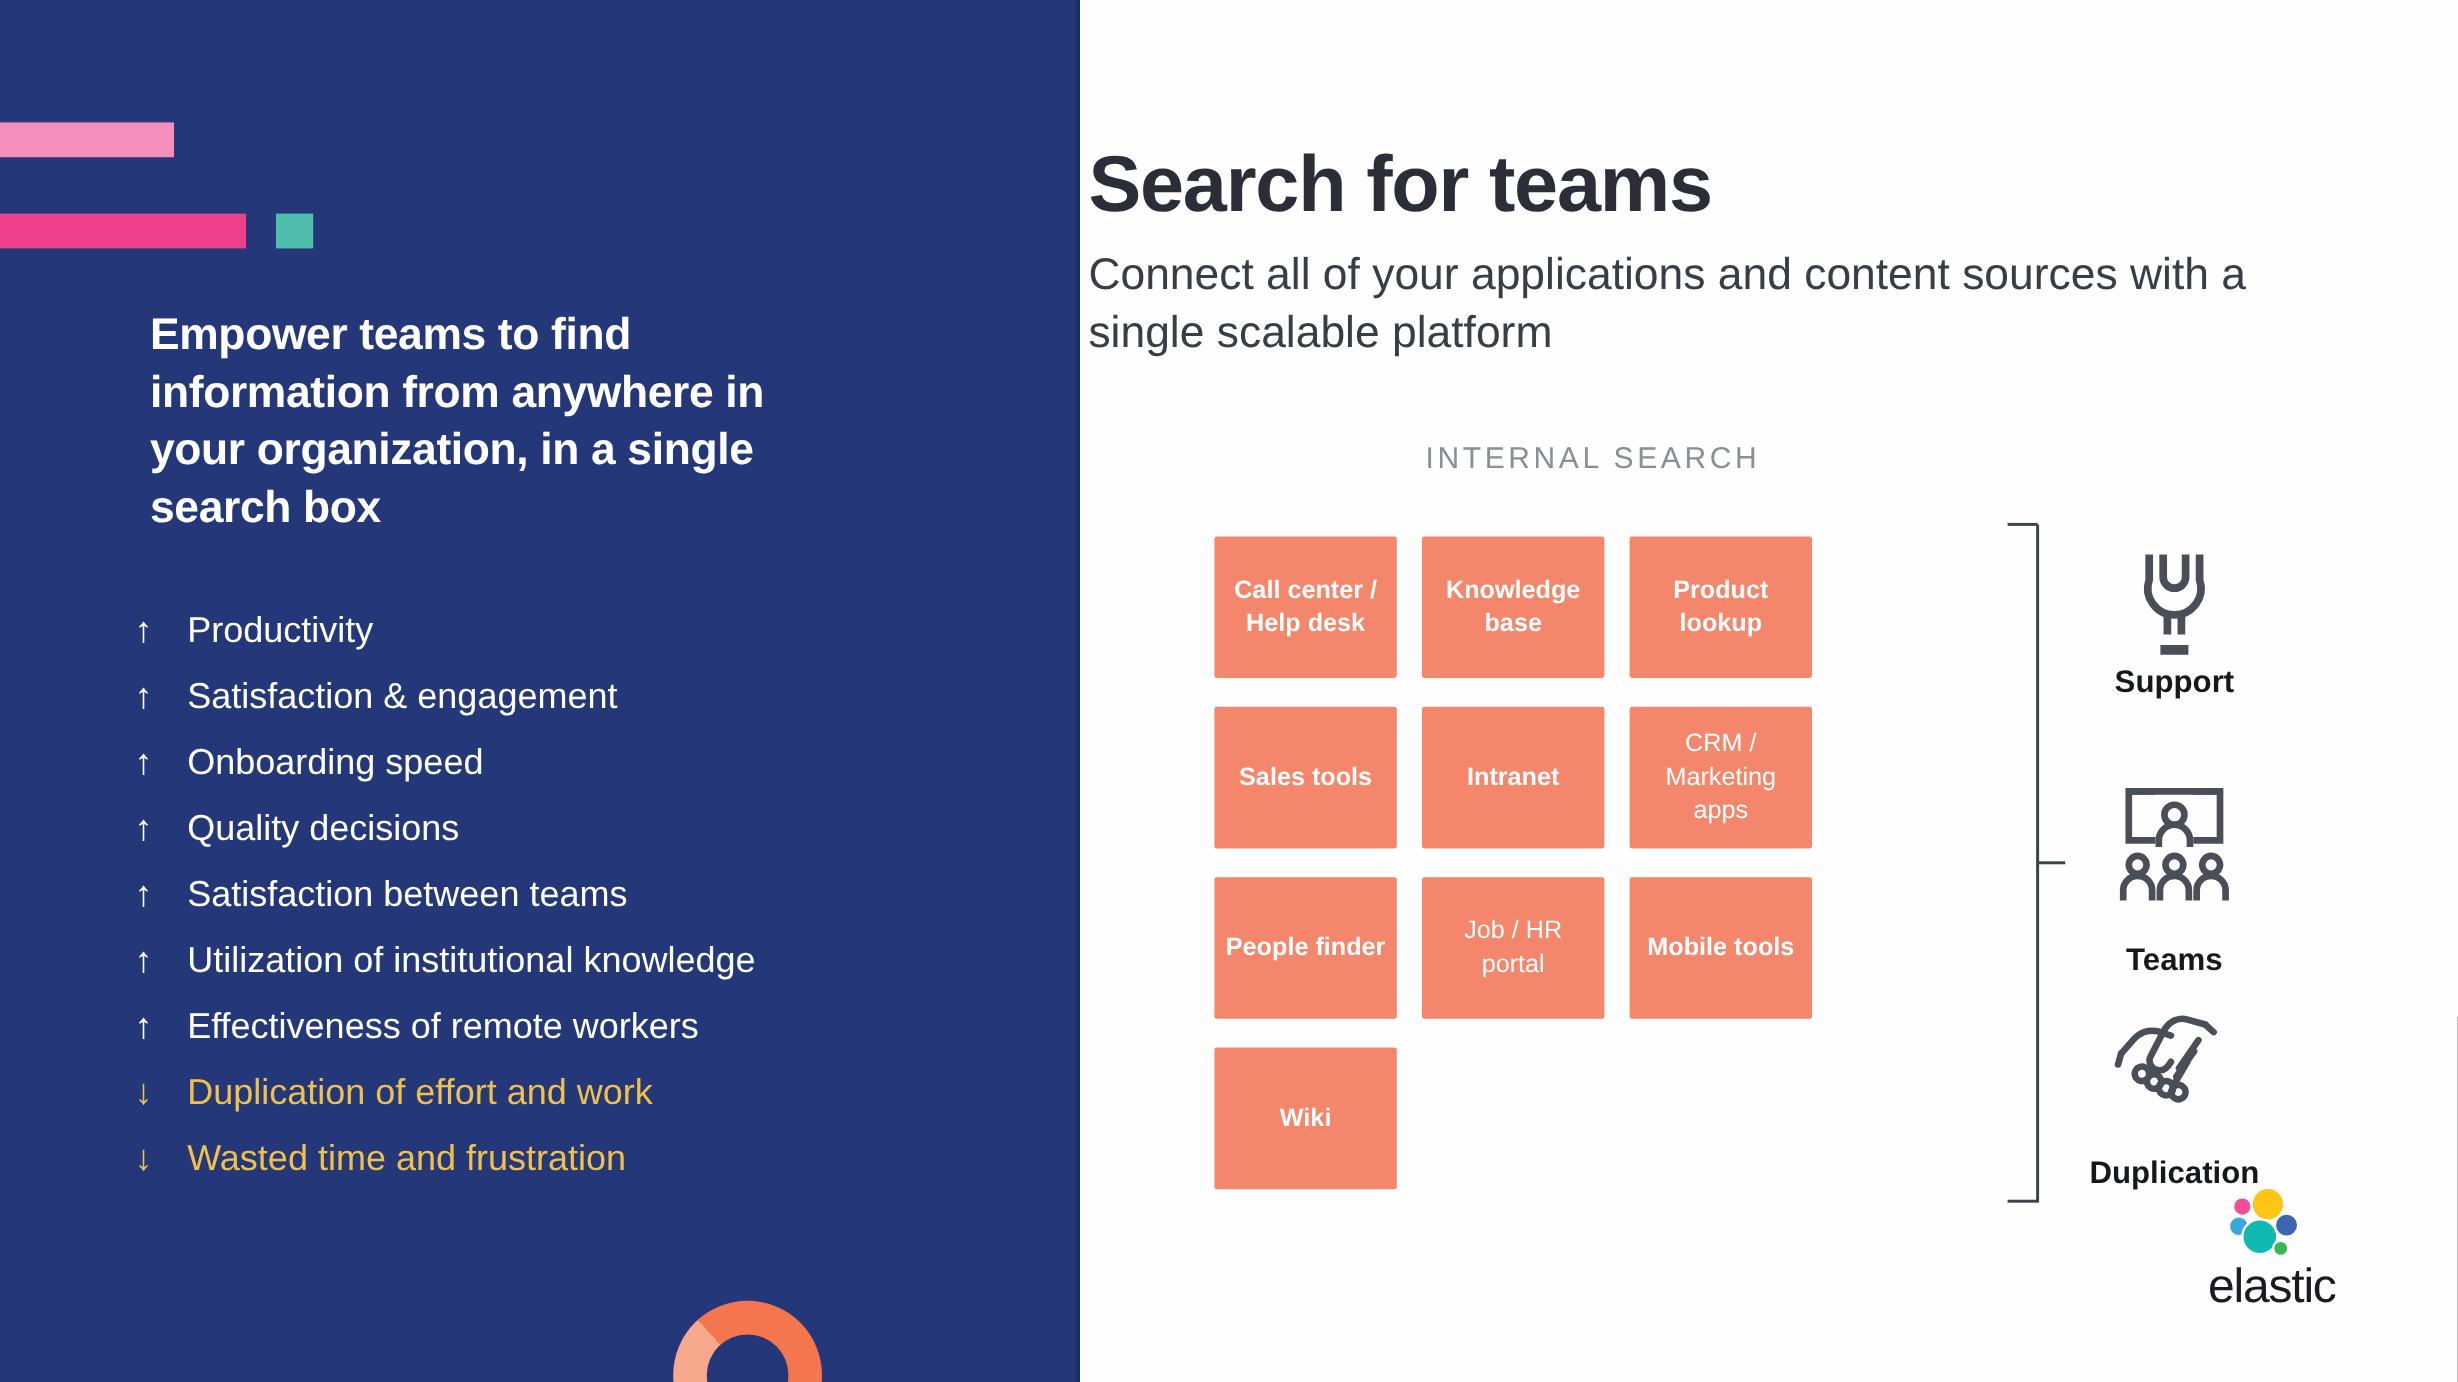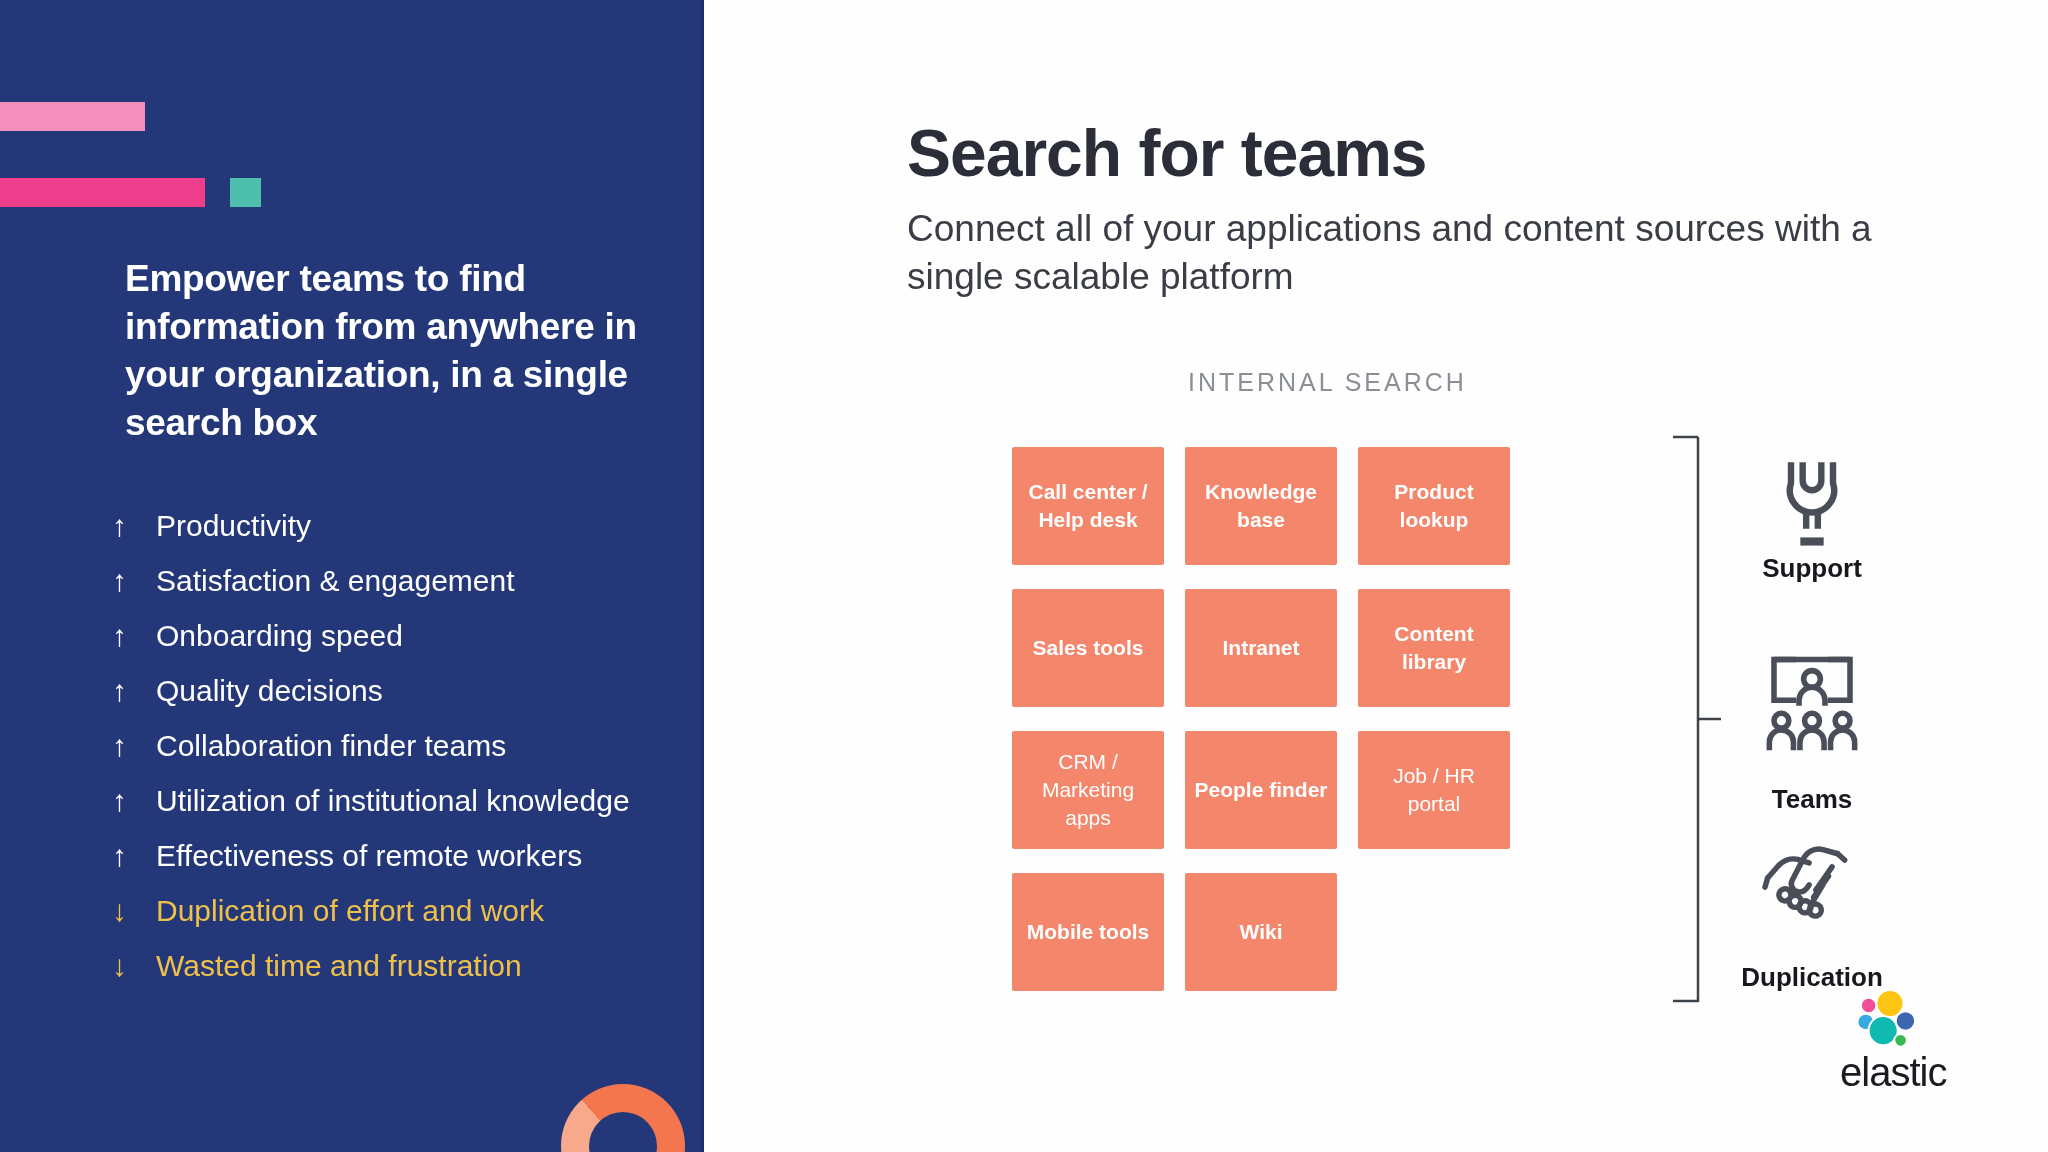--- a/index.html
+++ b/index.html
@@ -1,20 +1,20 @@
 <!DOCTYPE html>
 <html><head>
 <meta charset="utf-8">
 <style>
   * { margin:0; padding:0; box-sizing:border-box; }
   body { font-family:"Liberation Sans","DejaVu Sans",sans-serif; background:#000; }
   .slide { position:relative; width:2048px; height:1152px; background:#FEFEFE; overflow:hidden; }
 
   
-  .left-panel { position:absolute; left:0; top:0; width:704px; height:1152px;
+  .left-panel { position:absolute; left:0; top:0; width:900px; height:1152px;
     background:#243879; border-right:3px solid #1B2C66; overflow:hidden; }
   .bar { position:absolute; left:0; height:29px; }
   .bar1 { top:102px; width:145px; background:#F48FBB; }
   .bar2 { top:178px; width:205px; background:#EE3F8C; }
   .square { position:absolute; left:230px; top:178px; width:31px; height:29px; background:#4EBFAC; }
   .panel-heading { position:absolute; left:125px; top:255px; width:560px;
     color:#FFFFFF; font-size:37px; line-height:48px; font-weight:700; letter-spacing:-0.3px; }
   .benefits { position:absolute; left:112px; top:498px; width:680px; list-style:none; }
   .benefits li { font-size:30px; line-height:55px; white-space:nowrap; font-weight:400; }
   .benefits li[data-dir="up"]   { color:#ffffff; }
@@ -66,21 +66,21 @@
     <div class="bar bar2"></div>
     <div class="square"></div>
 
     <h2 class="panel-heading">Empower teams to find information from anywhere in your organization, in a single search box</h2>
 
     <ul class="benefits">
       <li data-dir="up"><span class="arrow">↑</span><span>Productivity</span></li>
       <li data-dir="up"><span class="arrow">↑</span><span>Satisfaction &amp; engagement</span></li>
       <li data-dir="up"><span class="arrow">↑</span><span>Onboarding speed</span></li>
       <li data-dir="up"><span class="arrow">↑</span><span>Quality decisions</span></li>
-      <li data-dir="up"><span class="arrow">↑</span><span>Collaboration finder teams</span></li>
+      <li data-dir="up"><span class="arrow">↑</span><span>Satisfaction between teams</span></li>
       <li data-dir="up"><span class="arrow">↑</span><span>Utilization of institutional knowledge</span></li>
       <li data-dir="up"><span class="arrow">↑</span><span>Effectiveness of remote workers</span></li>
       <li data-dir="down"><span class="arrow">↓</span><span>Duplication of effort and work</span></li>
       <li data-dir="down"><span class="arrow">↓</span><span>Wasted time and frustration</span></li>
     </ul>
 
     <div class="donut"></div>
   </aside>
 
   <h1 class="page-title">Search for teams</h1>
@@ -96,23 +96,20 @@
         <span>Knowledge base</span>
       </div>
     <div class="tile" data-weight="medium">
         <span>Product lookup</span>
       </div>
     <div class="tile" data-weight="bold">
         <span>Sales tools</span>
       </div>
     <div class="tile" data-weight="bold">
         <span>Intranet</span>
-      </div>
-    <div class="tile" data-weight="bold">
-        <span>Content library</span>
       </div>
     <div class="tile" data-weight="regular">
         <span>CRM / Marketing apps</span>
       </div>
     <div class="tile" data-weight="bold">
         <span>People finder</span>
       </div>
     <div class="tile" data-weight="regular">
         <span>Job / HR portal</span>
       </div>

